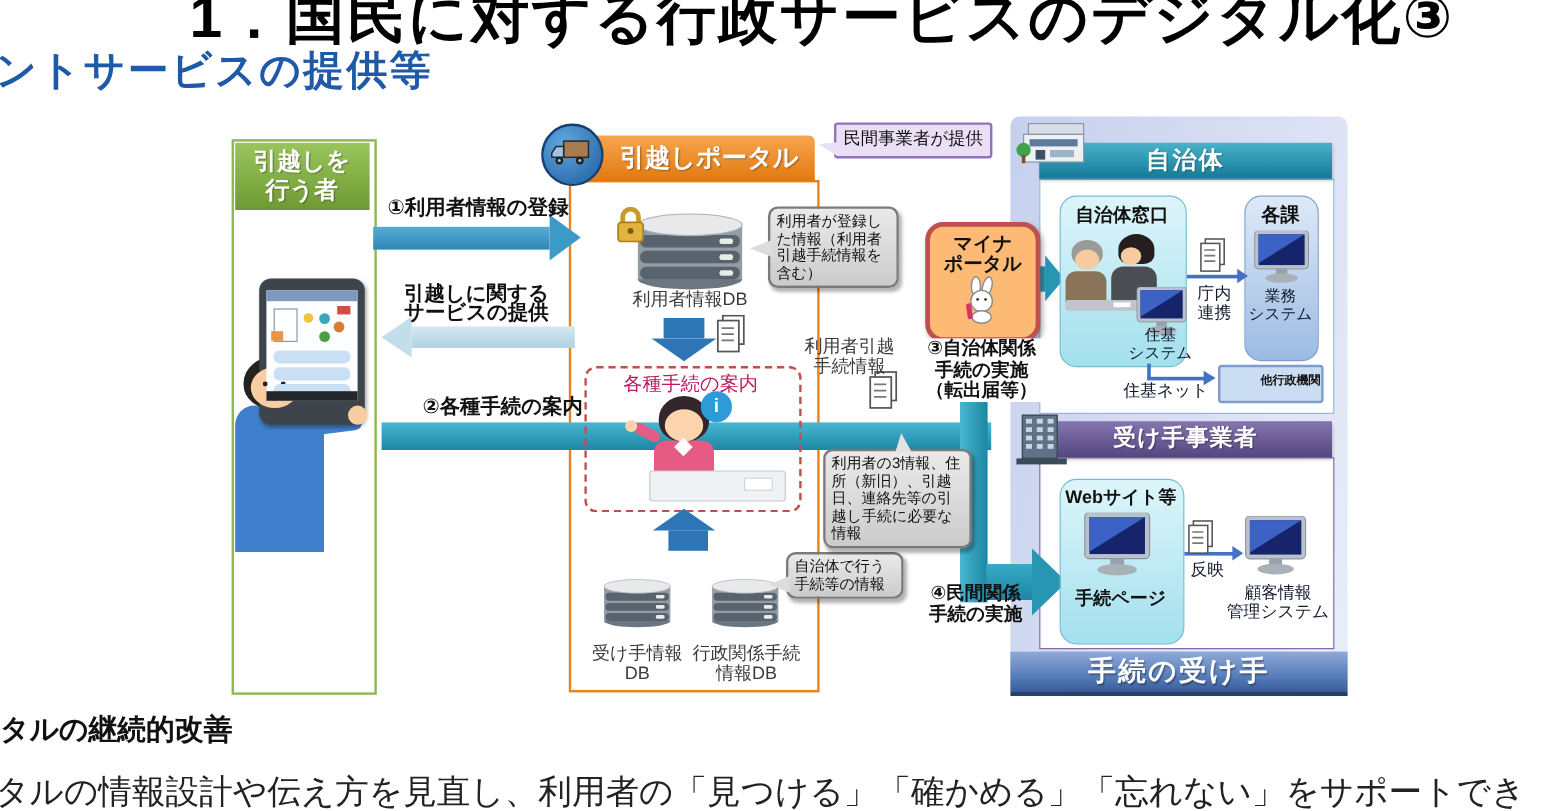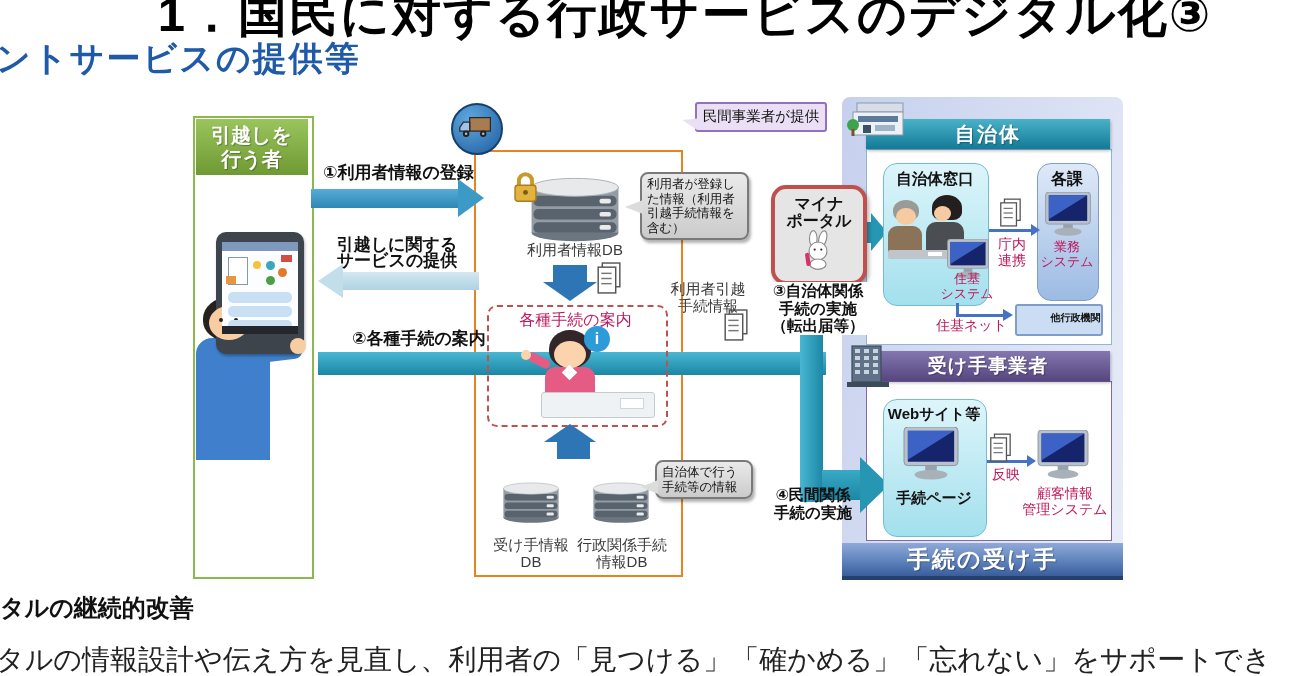--- a/index.html
+++ b/index.html
@@ -18,21 +18,21 @@
   
   .wbox{background:#fff;border:1.5px solid #8FB6D9;}
   .cyanbox{background:linear-gradient(#DDF5FA,#A3E0ED);border:1.5px solid #74BBD6;border-radius:14px;}
   .bluebox{background:linear-gradient(#DEE9F7,#9CBBE3);border:1.5px solid #7F9DCB;border-radius:14px;}
   
   .co{position:absolute;background:linear-gradient(#EAEAEA,#CBCBCB);border:2px solid #7A7A7A;border-radius:8px;
       box-shadow:2px 3px 3px rgba(0,0,0,.3);font-size:12.5px;line-height:14.5px;padding:3px 5px;color:#111;z-index:6;}
   .tail{position:absolute;width:0;height:0;}
   
   .tline{position:absolute;background:#4472C4;z-index:3;}
-  .lbl-s{position:absolute;font-size:13px;line-height:14.5px;color:#be185d;z-index:5;}
+  .lbl-s{position:absolute;font-size:13px;line-height:14.5px;color:#0f172a;z-index:5;}
   .lbl-m{position:absolute;font-size:15px;line-height:17px;color:#3A3A3A;z-index:5;}
   .flow-lbl{position:absolute;font-weight:bold;color:#111;z-index:5;}
   svg{display:block;}
 </style>
 </head>
 <body>
 
 <svg width="0" height="0" style="position:absolute">
   <defs>
     <symbol id="sym-db" viewBox="0 0 100 72">
@@ -144,20 +144,23 @@
     <div class="abs" style="left:266px;top:261px;width:9px;height:9px;background:#39A8B8;border-radius:50%;z-index:5;"></div>
     <div class="abs" style="left:278px;top:268px;width:9px;height:9px;background:#E07A2C;border-radius:50%;z-index:5;"></div>
     <div class="abs" style="left:266px;top:276px;width:9px;height:9px;background:#4E9E46;border-radius:50%;z-index:5;"></div>
     <div class="abs" style="left:228px;top:292px;width:64px;height:11px;background:#C9E0F4;border-radius:5px;z-index:5;"></div>
     <div class="abs" style="left:228px;top:306px;width:64px;height:11px;background:#C9E0F4;border-radius:5px;z-index:5;"></div>
     <div class="abs" style="left:228px;top:320px;width:64px;height:11px;background:#C9E0F4;border-radius:5px;z-index:5;"></div>
     <div class="abs" style="left:222px;top:326px;width:76px;height:8px;background:#23272B;z-index:6;"></div>
   </div>
 
   <div class="abs" style="left:474px;top:150px;width:205px;height:423px;border:2.5px solid #E8831F;background:#fff;z-index:1;"></div>
+  <div class="abs orange-hd ctr" style="left:489px;top:113px;width:190px;height:38px;z-index:3;">
+    <span class="hd-txt" style="display:block;font-size:21px;line-height:38px;padding-left:14px;">引越しポータル</span>
+  </div>
   <div class="abs" style="left:451px;top:103px;width:48px;height:48px;border-radius:50%;background:radial-gradient(circle at 35% 30%,#5FA8E0,#1F5D9E);border:2px solid #16406F;z-index:4;">
     <svg width="36" height="27" style="margin:9px 0 0 5px">
         <use href="#sym-truck"></use>
       </svg>
   </div>
 
   <div class="abs" style="left:695px;top:102px;width:128px;height:26px;background:#EBDFF5;border:2px solid #9272BE;border-radius:3px;z-index:4;">
     <span class="tail" style="left:-15px;top:12px;border-top:6px solid transparent;border-bottom:6px solid transparent;border-right:17px solid #EBDFF5;transform:rotate(14deg);"></span>
     <span class="ctr" style="display:block;font-size:14.5px;line-height:25px;">民間事業者が提供</span>
   </div>
@@ -240,22 +243,26 @@
     <span>自治体で行う手続等の情報</span>
   </div>
 
   <div class="lbl-m pl ctr" style="left:666px;top:280px;width:84px;">利用者引越
 手続情報</div>
   <div class="abs" style="left:722px;top:309px;z-index:4;">
     <svg width="27" height="33">
         <use href="#sym-doc"></use>
       </svg>
   </div>
-
-  <div class="abs" style="left:771px;top:185px;width:88px;height:92px;background:#e5e5e5;border:4.5px solid #C0504D;border-radius:15px;box-shadow:2px 3px 4px rgba(0,0,0,.3);z-index:3;">
+  <div class="co" style="left:686px;top:374px;width:110px;">
+    <span class="tail" style="top:-15px;left:58px;border-left:5px solid transparent;border-right:9px solid transparent;border-bottom:16px solid #E3E3E3;"></span>
+    <span>利用者の3情報、住所（新旧）、引越日、連絡先等の引越し手続に必要な情報</span>
+  </div>
+
+  <div class="abs" style="left:771px;top:185px;width:88px;height:92px;background:#fdba74;border:4.5px solid #C0504D;border-radius:15px;box-shadow:2px 3px 4px rgba(0,0,0,.3);z-index:3;">
     <div class="pl ctr b" style="font-size:16px;line-height:17px;padding-top:6px;">マイナ
 ポータル</div>
     <div style="margin:1px 0 0 26px;">
       <svg width="34" height="40">
           <use href="#sym-rabbit"></use>
         </svg>
     </div>
   </div>
 
   <div class="flow-lbl pl ctr" style="left:768px;top:282px;width:100px;font-size:15.5px;line-height:17.5px;background:#fff;z-index:4;">③自治体関係

